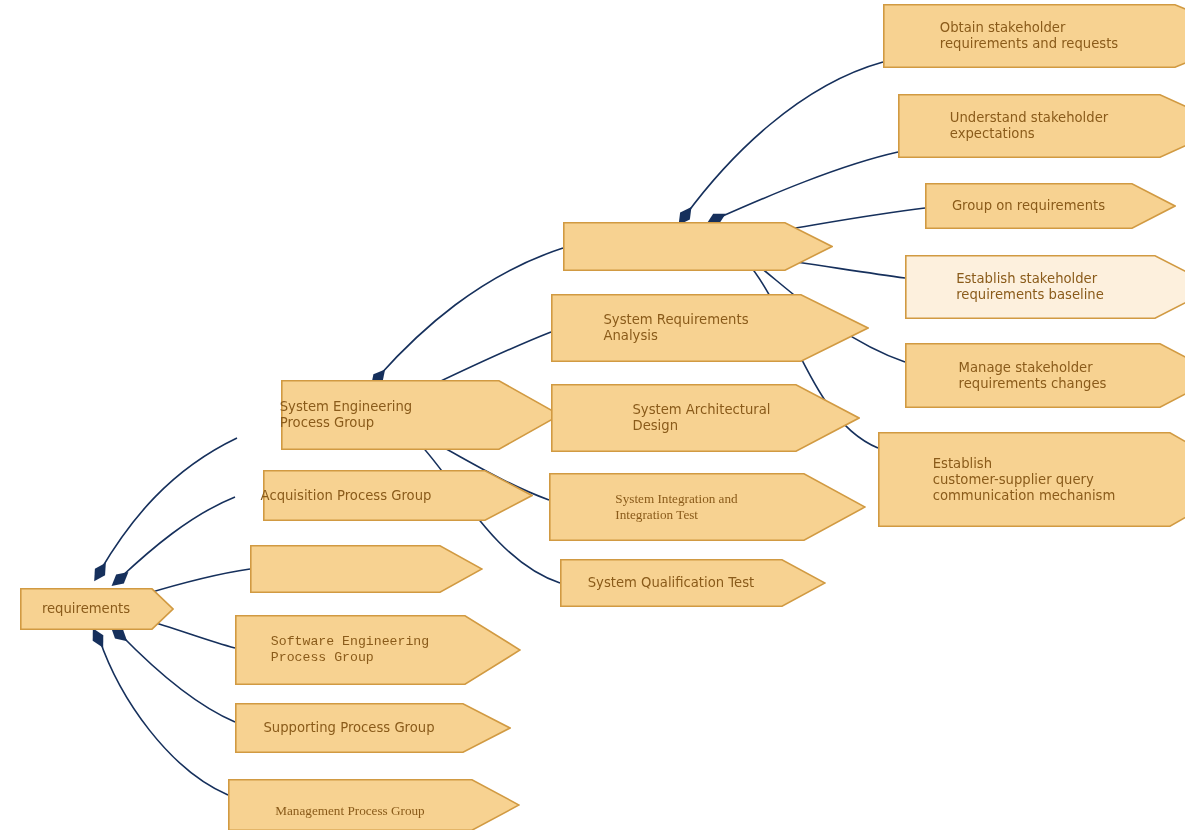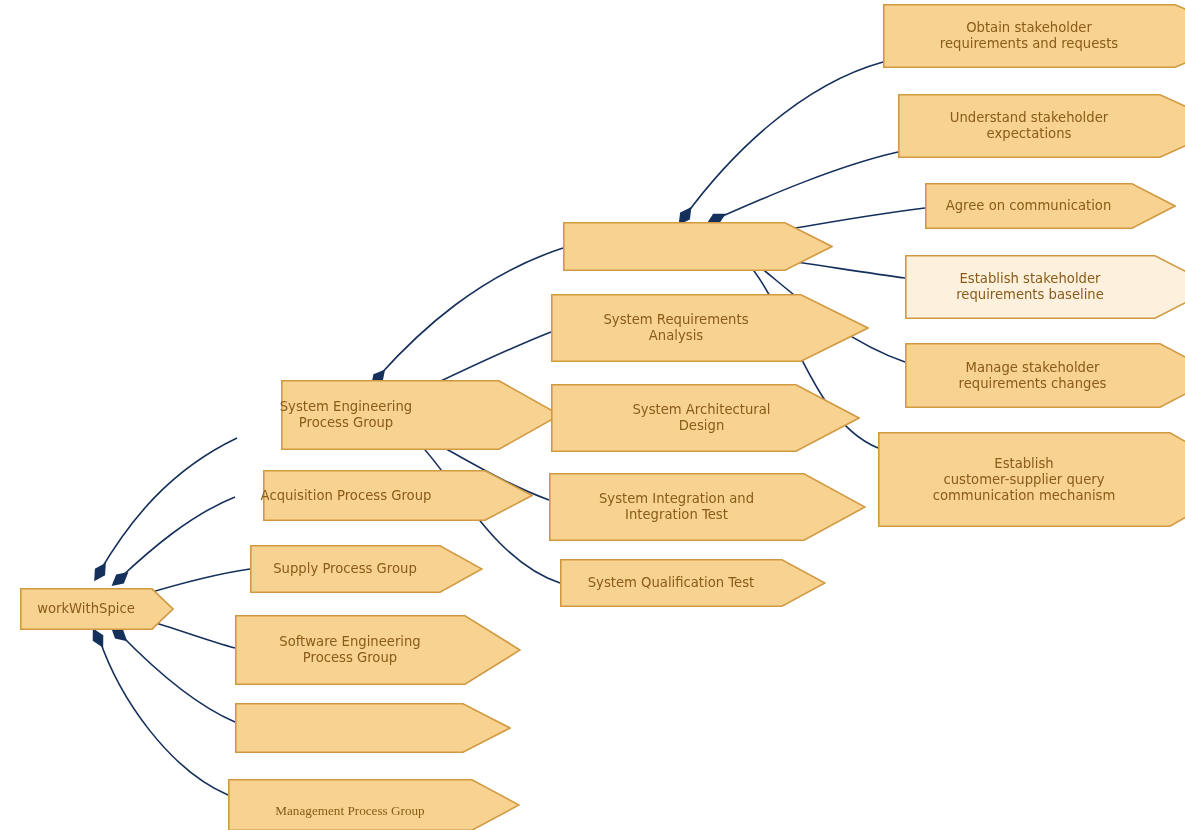--- a/index.html
+++ b/index.html
@@ -37,21 +37,20 @@
   }
   .node-label {
     position: absolute;
     left: 0;
     top: 0;
     width: 100%;
     height: 100%;
     display: flex;
     align-items: center;
     justify-content: center;
-    text-align: center;
     color: #8a5b1a;
     font-size: 13.2px;
     line-height: 16px;
     white-space: pre-line;
     pointer-events: none;
   }
 </style>
 </head>
 <body>
 
@@ -130,52 +129,52 @@
           <polygon points="0,-6 11,0 0,6 -11,0" fill="#16305c"></polygon>
         </g>
       </g>
   </svg>
 
   <div id="node-layer">
       <div class="node" style="left: 20px; top: 588px; width: 154px; height: 42px;">
         <svg width="154" height="42" viewBox="0 0 154 42" style="display: block;">
           <polygon points="0.8,0.8 132,0.8 153,21 132,41.2 0.8,41.2" fill="#f7d291" stroke="#d19a42" stroke-width="1.6" stroke-linejoin="miter"></polygon>
         </svg>
-        <div class="node-label" style="width: 132px;">workWithSpice</div>
+        <div class="node-label" style="width: 132px;">requirements</div>
       </div>
       <div class="node" style="left: 237px; top: 380px; width: 280px; height: 70px; padding-left: 44px;">
         <svg width="280" height="70" viewBox="0 0 280 70" style="display: block;">
           <polygon points="0.8,0.8 218,0.8 279,35 218,69.2 0.8,69.2" fill="#f7d291" stroke="#d19a42" stroke-width="1.6" stroke-linejoin="miter"></polygon>
         </svg>
         <div class="node-label" style="width: 218px;">System Engineering
 Process Group</div>
       </div>
       <div class="node" style="left: 235px; top: 470px; width: 270px; height: 51px; padding-left: 28px;">
         <svg width="270" height="51" viewBox="0 0 270 51" style="display: block;">
           <polygon points="0.8,0.8 222,0.8 269,25.5 222,50.2 0.8,50.2" fill="#f7d291" stroke="#d19a42" stroke-width="1.6" stroke-linejoin="miter"></polygon>
         </svg>
         <div class="node-label" style="width: 222px;">Acquisition Process Group</div>
       </div>
       <div class="node" style="left: 250px; top: 545px; width: 233px; height: 48px;">
         <svg width="233" height="48" viewBox="0 0 233 48" style="display: block;">
           <polygon points="0.8,0.8 190,0.8 232,24 190,47.2 0.8,47.2" fill="#f7d291" stroke="#d19a42" stroke-width="1.6" stroke-linejoin="miter"></polygon>
         </svg>
-        <div class="node-label" style="width: 190px;">Supply Process Group</div>
       </div>
       <div class="node" style="left: 235px; top: 615px; width: 286px; height: 70px;">
         <svg width="286" height="70" viewBox="0 0 286 70" style="display: block;">
           <polygon points="0.8,0.8 230,0.8 285,35 230,69.2 0.8,69.2" fill="#f7d291" stroke="#d19a42" stroke-width="1.6" stroke-linejoin="miter"></polygon>
         </svg>
-        <div class="node-label" style="width: 230px;">Software Engineering
+        <div class="node-label" style="width: 230px; font-family: Liberation Mono, monospace;">Software Engineering
 Process Group</div>
       </div>
       <div class="node" style="left: 235px; top: 703px; width: 276px; height: 50px;">
         <svg width="276" height="50" viewBox="0 0 276 50" style="display: block;">
           <polygon points="0.8,0.8 228,0.8 275,25 228,49.2 0.8,49.2" fill="#f7d291" stroke="#d19a42" stroke-width="1.6" stroke-linejoin="miter"></polygon>
         </svg>
+        <div class="node-label" style="width: 228px;">Supporting Process Group</div>
       </div>
       <div class="node" style="left: 228px; top: 779px; width: 292px; height: 64px; font-family: Liberation Serif, serif;">
         <svg width="292" height="52" viewBox="0 0 292 52" style="display: block;">
           <polygon points="0.8,0.8 244,0.8 291,26 244,51.2 0.8,51.2" fill="#f7d291" stroke="#d19a42" stroke-width="1.6" stroke-linejoin="miter"></polygon>
         </svg>
         <div class="node-label" style="width: 244px;">Management Process Group</div>
       </div>
       <div class="node" style="left: 563px; top: 222px; width: 270px; height: 49px;">
         <svg width="270" height="49" viewBox="0 0 270 49" style="display: block;">
           <polygon points="0.8,0.8 222,0.8 269,24.5 222,48.2 0.8,48.2" fill="#f7d291" stroke="#d19a42" stroke-width="1.6" stroke-linejoin="miter"></polygon>
@@ -192,21 +191,21 @@
         <svg width="309" height="68" viewBox="0 0 309 68" style="display: block;">
           <polygon points="0.8,0.8 245,0.8 308,34 245,67.2 0.8,67.2" fill="#f7d291" stroke="#d19a42" stroke-width="1.6" stroke-linejoin="miter"></polygon>
         </svg>
         <div class="node-label" style="width: 245px; padding-left: 28px;">System Architectural
 Design</div>
       </div>
       <div class="node" style="left: 549px; top: 473px; width: 317px; height: 68px;">
         <svg width="317" height="68" viewBox="0 0 317 68" style="display: block;">
           <polygon points="0.8,0.8 255,0.8 316,34 255,67.2 0.8,67.2" fill="#f7d291" stroke="#d19a42" stroke-width="1.6" stroke-linejoin="miter"></polygon>
         </svg>
-        <div class="node-label" style="width: 255px;">System Integration and
+        <div class="node-label" style="width: 255px; font-family: Liberation Serif, serif;">System Integration and
 Integration Test</div>
       </div>
       <div class="node" style="left: 560px; top: 559px; width: 266px; height: 48px;">
         <svg width="266" height="48" viewBox="0 0 266 48" style="display: block;">
           <polygon points="0.8,0.8 222,0.8 265,24 222,47.2 0.8,47.2" fill="#f7d291" stroke="#d19a42" stroke-width="1.6" stroke-linejoin="miter"></polygon>
         </svg>
         <div class="node-label" style="width: 222px;">System Qualification Test</div>
       </div>
       <div class="node" style="left: 883px; top: 4px; width: 370px; height: 64px;">
         <svg width="370" height="64" viewBox="0 0 370 64" style="display: block;">
@@ -219,21 +218,21 @@
         <svg width="332" height="64" viewBox="0 0 332 64" style="display: block;">
           <polygon points="0.8,0.8 262,0.8 331,32 262,63.2 0.8,63.2" fill="#f7d291" stroke="#d19a42" stroke-width="1.6" stroke-linejoin="miter"></polygon>
         </svg>
         <div class="node-label" style="width: 262px;">Understand stakeholder
 expectations</div>
       </div>
       <div class="node" style="left: 925px; top: 183px; width: 251px; height: 46px;">
         <svg width="251" height="46" viewBox="0 0 251 46" style="display: block;">
           <polygon points="0.8,0.8 207,0.8 250,23 207,45.2 0.8,45.2" fill="#f7d291" stroke="#d19a42" stroke-width="1.6" stroke-linejoin="miter"></polygon>
         </svg>
-        <div class="node-label" style="width: 207px;">Agree on communication</div>
+        <div class="node-label" style="width: 207px;">Group on requirements</div>
       </div>
       <div class="node" style="left: 905px; top: 255px; width: 312px; height: 64px;">
         <svg width="312" height="64" viewBox="0 0 312 64" style="display: block;">
           <polygon points="0.8,0.8 250,0.8 311,32 250,63.2 0.8,63.2" fill="#fdf0dd" stroke="#d19a42" stroke-width="1.6" stroke-linejoin="miter"></polygon>
         </svg>
         <div class="node-label" style="width: 250px;">Establish stakeholder
 requirements baseline</div>
       </div>
       <div class="node" style="left: 905px; top: 343px; width: 317px; height: 65px;">
         <svg width="317" height="65" viewBox="0 0 317 65" style="display: block;">

